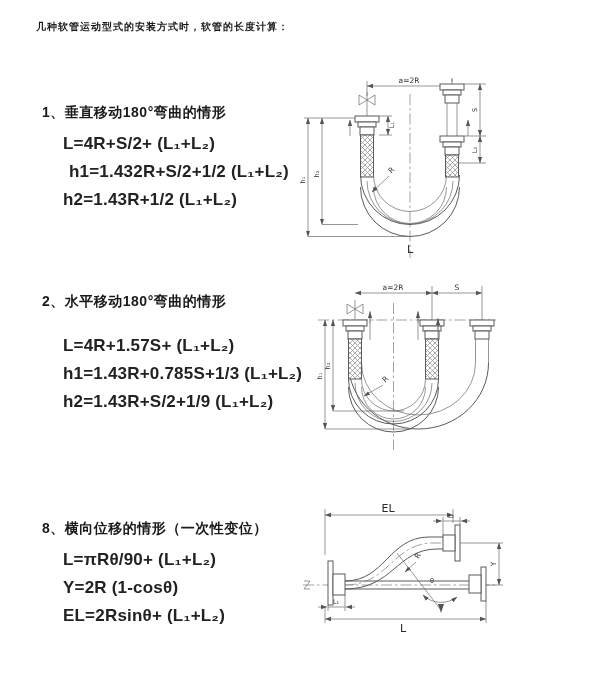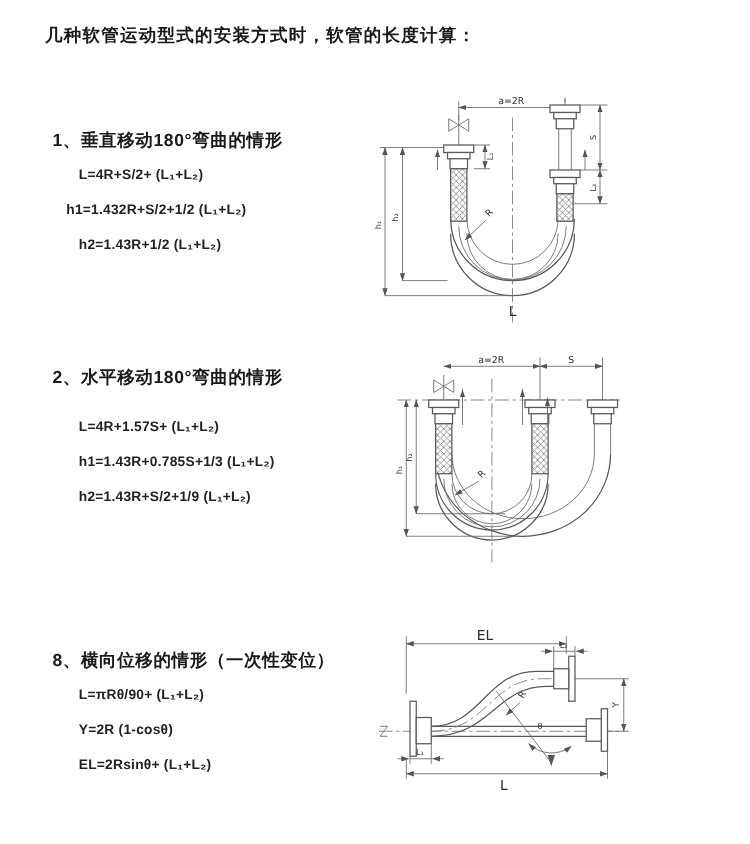--- a/index.html
+++ b/index.html
@@ -2,23 +2,23 @@
 <html><head>
 <meta charset="utf-8">
 <style>
   html,body{margin:0;padding:0;}
   body{
     width:600px;height:675px;position:relative;background:#ffffff;
     font-family:"Liberation Sans","DejaVu Sans",sans-serif;color:#1a1a1a;
     overflow:hidden;
   }
   .abs{position:absolute;white-space:nowrap;}
-  .page-title{left:36px;top:20px;font-size:14px;font-weight:bold;letter-spacing:1px;}
+  .page-title{left:36px;top:20px;font-size:10px;font-weight:bold;letter-spacing:1px;}
   .sec-head{font-size:14px;font-weight:bold;letter-spacing:0.5px;text-align:right;}
-  .formula{font-size:11px;font-weight:600;letter-spacing:0.2px;color:#222;}
+  .formula{font-size:17px;font-weight:600;letter-spacing:0.2px;color:#222;}
   svg{position:absolute;overflow:visible;}
   svg .ln{fill:none;stroke:#5a5a5a;stroke-width:1;}
   svg .tn{fill:none;stroke:#6a6a6a;stroke-width:0.7;}
   svg .dim{fill:none;stroke:#6a6a6a;stroke-width:0.7;}
   svg .cl{fill:none;stroke:#7a7a7a;stroke-width:0.7;stroke-dasharray:11 3 2.5 3;}
   svg .fit{fill:#ffffff;stroke:#5a5a5a;stroke-width:1;}
   svg .br{stroke:#5a5a5a;stroke-width:1;}
   svg text{fill:#333;font-family:"DejaVu Sans",sans-serif;}
   svg .dl{font-size:6.5px;}
   svg .dm{font-size:7.5px;}
@@ -36,21 +36,21 @@
       <rect width="5" height="5" fill="#ffffff"></rect>
       <path d="M0,5 L5,0 M0,0 L5,5" stroke="#8a8a8a" stroke-width="0.7"></path>
     </pattern>
   </defs>
 </svg>
 
 <div class="abs page-title">几种软管运动型式的安装方式时，软管的长度计算：</div>
 
 <div class="abs sec-head" style="left:42px;top:104px">1、垂直移动180°弯曲的情形</div>
 <div class="abs formula" style="left:63px;top:134px">L=4R+S/2+ (L₁+L₂)</div>
-<div class="abs formula" style="left:53px;top:162px">h1=1.432R+S/2+1/2 (L₁+L₂)</div>
+<div class="abs formula" style="left:69px;top:162px">h1=1.432R+S/2+1/2 (L₁+L₂)</div>
 <div class="abs formula" style="left:63px;top:190px">h2=1.43R+1/2 (L₁+L₂)</div>
 
 <div class="abs sec-head" style="left:42px;top:293px">2、水平移动180°弯曲的情形</div>
 <div class="abs formula" style="left:63px;top:336px">L=4R+1.57S+ (L₁+L₂)</div>
 <div class="abs formula" style="left:63px;top:364px">h1=1.43R+0.785S+1/3 (L₁+L₂)</div>
 <div class="abs formula" style="left:63px;top:392px">h2=1.43R+S/2+1/9 (L₁+L₂)</div>
 
 <div class="abs sec-head" style="left:42px;top:520px">8、横向位移的情形（一次性变位）</div>
 <div class="abs formula" style="left:63px;top:550px">L=πRθ/90+ (L₁+L₂)</div>
 <div class="abs formula" style="left:63px;top:578px">Y=2R (1-cosθ)</div>

